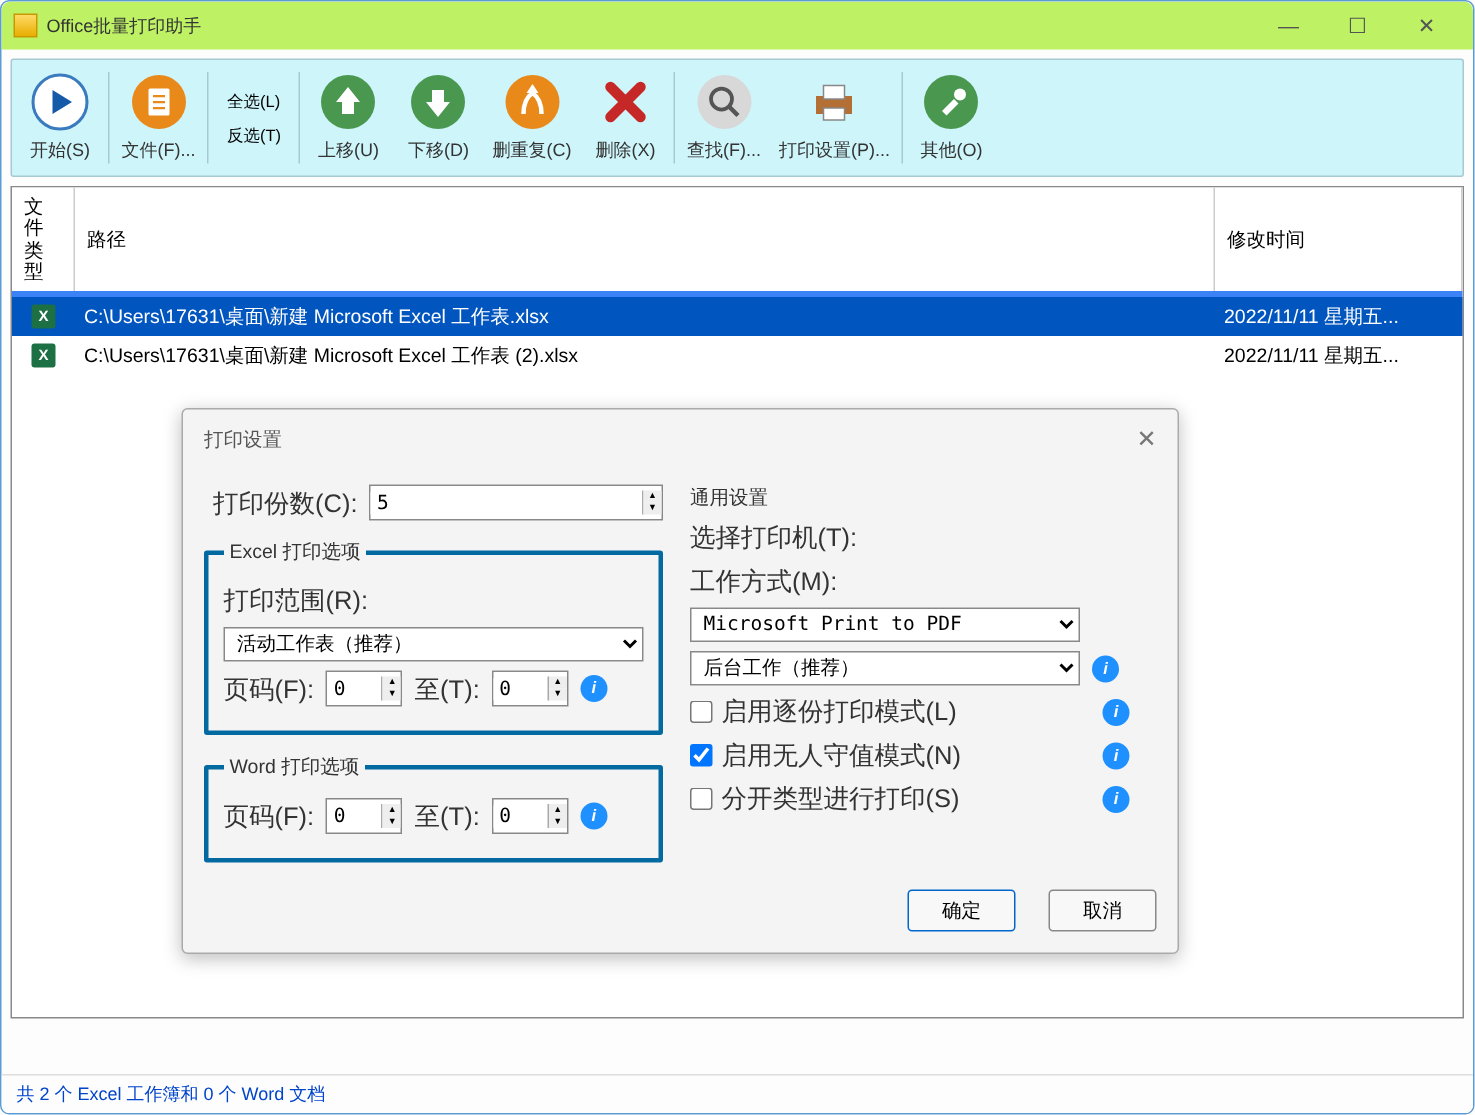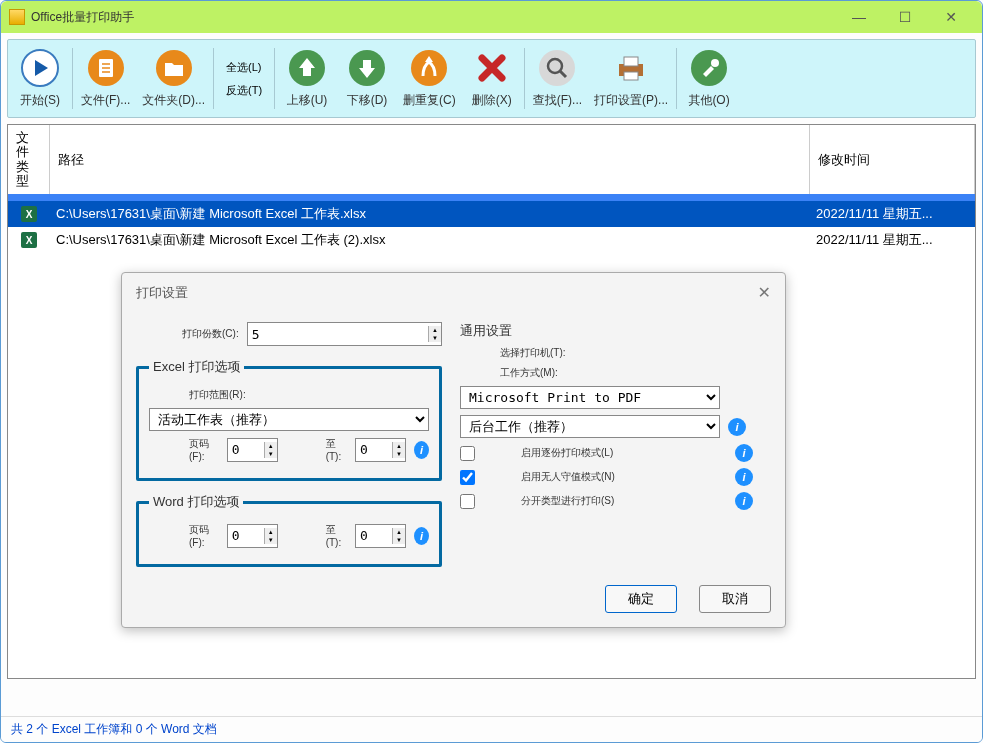--- a/index.html
+++ b/index.html
@@ -16,21 +16,21 @@
 .toolbar { background: #cef5fa; border: 1px solid #a7c9d2; margin: 6px; padding: 4px 2px; display: flex; align-items: stretch; border-radius: 2px; }
 .tb-item { display: flex; flex-direction: column; align-items: center; justify-content: flex-start; padding: 4px 6px; min-width: 60px; cursor: pointer; font-size: 12px; color: #333; border-radius: 3px; }
 .tb-item.disabled { opacity: 0.5; cursor: default; }
 .tb-sep { width: 1px; background: #a7c9d2; margin: 4px 2px; }
 .tb-icon { width: 40px; height: 40px; display: flex; align-items: center; justify-content: center; margin-bottom: 4px; }
 .tb-group { display: flex; flex-direction: column; justify-content: center; padding: 0 6px; }
 .tb-group .tb-line { font-size: 11px; padding: 4px 4px; cursor: pointer; }
 
 
 .table-wrap { margin: 0 6px; border: 1px solid #888; height: 555px; background: #fff; }
-.table-header { display: flex; background: #fff; border-bottom: 7px solid #3b82f6; }
+.table-header { display: flex; background: #fff; border-bottom: 4px solid #3b82f6; }
 .th { font-size: 13px; padding: 6px 8px; border-right: 1px solid #ccc; color: #000; }
 .th-type { width: 42px; line-height: 1.1; }
 .th-path { flex: 1; display:flex; align-items:center; }
 .th-time { width: 165px; display:flex; align-items:center; }
 .table-row { display: flex; align-items: center; font-size: 13px; height: 26px; font-family: SimSun, monospace; }
 .table-row.selected { background: #0055bf; color: #fff; }
 .td-type { width: 42px; display: flex; align-items: center; justify-content: center; }
 .td-path { flex: 1; padding: 0 6px; white-space: nowrap; overflow: hidden; }
 .td-time { width: 165px; padding: 0 6px; white-space: nowrap; overflow:hidden; }
 .xl-icon { width: 16px; height: 16px; background: #1d7044; color: #fff; display: flex; align-items: center; justify-content: center; font-size: 10px; font-weight: bold; border-radius: 2px; }
@@ -42,21 +42,21 @@
 .dialog { position: absolute; left: 120px; top: 271px; width: 665px; background: #f4f4f4; border: 1px solid #aaa; box-shadow: 0 3px 12px rgba(0,0,0,0.25); border-radius: 4px; }
 .dlg-title { padding: 10px 14px 8px 14px; font-size: 13px; color: #555; display: flex; justify-content: space-between; align-items: center; }
 .dlg-close { font-size: 16px; color: #777; cursor: pointer; }
 .dlg-body { padding: 6px 14px 12px 14px; display: flex; gap: 18px; }
 .dlg-left, .dlg-right { display: flex; flex-direction: column; }
 .dlg-left { width: 306px; }
 .dlg-right { flex: 1; }
 .row { display: flex; align-items: center; gap: 8px; margin: 6px 0; font-size: 13px; }
 fieldset { border: 3px solid #0369a1; padding: 6px 10px 10px 10px; margin: 6px 0; border-radius: 2px; }
 legend { font-size: 13px; padding: 0 4px; color: #333; }
-label { font-size: 10px; color: #333; margin-left: 40px; }
+label { font-size: 17px; color: #333; }
 select, input[type="text"] { font-size: 13px; padding: 2px 4px; border: 1px solid #888; background: #fff; font-family: SimSun, monospace; }
 .num-input { display: flex; align-items: center; border: 1px solid #888; background: #fff; height: 24px; }
 .num-input input { border: none; width: 36px; text-align: left; padding: 0 4px; font-family: SimSun, monospace; }
 .num-input .spin { display: flex; flex-direction: column; border-left: 1px solid #aaa; }
 .num-input .spin span { font-size: 6px; padding: 1px 3px; line-height: 1; cursor: pointer; background:#eee; }
 .wide-num { flex: 1; }
 .info-icon { width: 18px; height: 18px; border-radius: 50%; background: #1e90ff; color: #fff; display: flex; align-items: center; justify-content: center; font-size: 11px; font-weight: bold; font-style: italic; cursor: pointer; }
 .chk { display: flex; align-items: center; gap: 6px; }
 .chk input { width: 15px; height: 15px; }
 .section-title { font-size: 13px; color: #333; margin-bottom: 4px; }
@@ -96,29 +96,20 @@
       <svg class="circ" viewBox="0 0 40 40">
           <circle cx="20" cy="20" r="18" fill="#e8891a"></circle>
           <rect x="13" y="11" width="14" height="18" rx="1" fill="#fff"></rect>
           <line x1="16" y1="16" x2="24" y2="16" stroke="#e8891a" stroke-width="1.5"></line>
           <line x1="16" y1="20" x2="24" y2="20" stroke="#e8891a" stroke-width="1.5"></line>
           <line x1="16" y1="24" x2="24" y2="24" stroke="#e8891a" stroke-width="1.5"></line>
         </svg>
     </div>
     <span>文件(F)...</span>
   </div>
-  <div class="tb-item">
-    <div class="tb-icon">
-      <svg class="circ" viewBox="0 0 40 40">
-          <circle cx="20" cy="20" r="18" fill="#e8891a"></circle>
-          <path d="M11 15 h7 l2 2 h9 v11 h-18 z" fill="#fff"></path>
-        </svg>
-    </div>
-    <span>文件夹(D)...</span>
-  </div>
   <div class="tb-sep"></div>
   <div class="tb-group">
     <div class="tb-line">全选(L)</div>
     <div class="tb-line">反选(T)</div>
   </div>
   <div class="tb-sep"></div>
   <div class="tb-item">
     <div class="tb-icon">
       <svg class="circ" viewBox="0 0 40 40">
           <circle cx="20" cy="20" r="18" fill="#4a9850"></circle>

